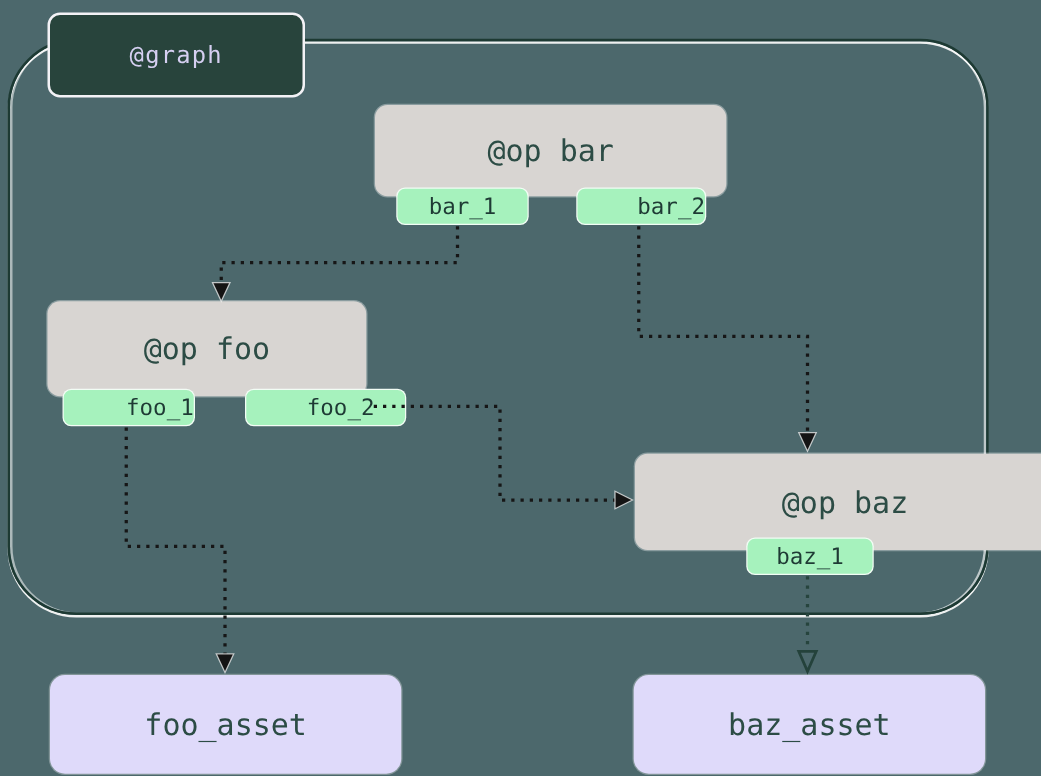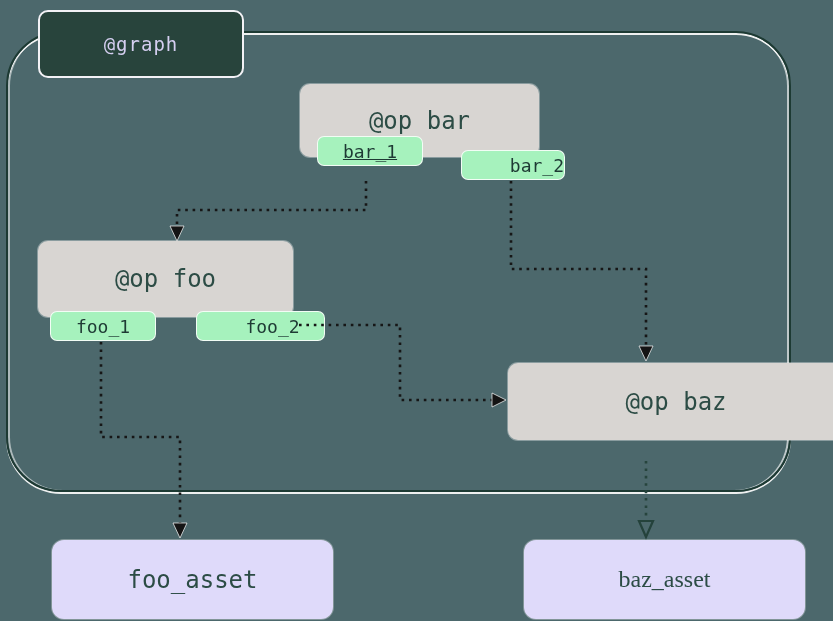--- a/index.html
+++ b/index.html
@@ -38,52 +38,52 @@
 
   .op-node {
     position: absolute;
     background: var(--op-box-bg, #d8d5d2);
     border-radius: 10px;
     display: flex; align-items: center; justify-content: center;
     color: var(--op-text, #2c4c45);
     font-size: 24px;
     box-shadow: 0 0 0 1px rgba(255,255,255,.35);
   }
-  .op-bar { left: 300px; top: 84px;  width: 239px; height: 73px; }
+  .op-bar { left: 300px; top: 84px;  width: 281px; height: 73px; }
   .op-foo { left: 38px;  top: 241px; width: 255px; height: 76px; }
   .op-baz { left: 508px; top: 363px; width: 336px; height: 77px; }
 
   .output-tab {
     position: absolute;
     height: 28px;
     background: var(--output-tab-bg, #a6f2bd);
     border: 1.5px solid rgba(255,255,255,.85);
     border-radius: 7px;
     display: flex; align-items: center; justify-content: center;
     color: var(--output-tab-text, #1e3a34);
     font-size: 18px;
   }
-  .tab-bar-1 { left: 317px; top: 136px; width: 104px; text-decoration: underline; }
+  .tab-bar-1 { left: 317px; top: 150px; width: 104px; }
   .tab-bar-2 { left: 461px; top: 150px; width: 102px; justify-content: flex-end; }
-  .tab-foo-1 { left: 50px;  top: 311px; width: 104px; }
+  .tab-foo-1 { left: 50px;  top: 311px; width: 104px; justify-content: flex-end; }
   .tab-foo-2 { left: 196px; top: 311px; width: 103px; padding-left: 24px; }
   .tab-baz-1 { left: 597px; top: 430px; width: 100px; }
 
   .asset-node {
     position: absolute;
     top: 540px; width: 281px; height: 79px;
     background: var(--asset-bg, #dfdafa);
     border-radius: 12px;
     display: flex; align-items: center; justify-content: center;
     color: var(--asset-text, #2c4c45);
     font-size: 24px;
     box-shadow: 0 0 0 1px rgba(255,255,255,.3);
   }
-  .asset-foo { left: 52px; }
-  .asset-baz { left: 524px; font-family: Liberation Serif, serif; }
+  .asset-foo { left: 40px; }
+  .asset-baz { left: 507px; }
 
   svg.edges { position: absolute; inset: 0; pointer-events: none; }
   .edge {
     fill: none;
     stroke: var(--edge, #161616);
     stroke-width: 2.6;
     stroke-dasharray: 2.6 4.8;
     stroke-linecap: butt;
   }
   .edge-muted { stroke: #26443d; }
@@ -116,20 +116,23 @@
   </div>
   <div class="output-tab tab-bar-2">
     <span>bar_2</span>
   </div>
   <div class="output-tab tab-foo-1">
     <span>foo_1</span>
   </div>
   <div class="output-tab tab-foo-2">
     <span>foo_2</span>
   </div>
+  <div class="output-tab tab-baz-1">
+    <span>baz_1</span>
+  </div>
 
   <div class="asset-node asset-foo">
     <span>foo_asset</span>
   </div>
   <div class="asset-node asset-baz">
     <span>baz_asset</span>
   </div>
 
   <svg class="edges" width="833" height="621" viewBox="0 0 833 621">
 

